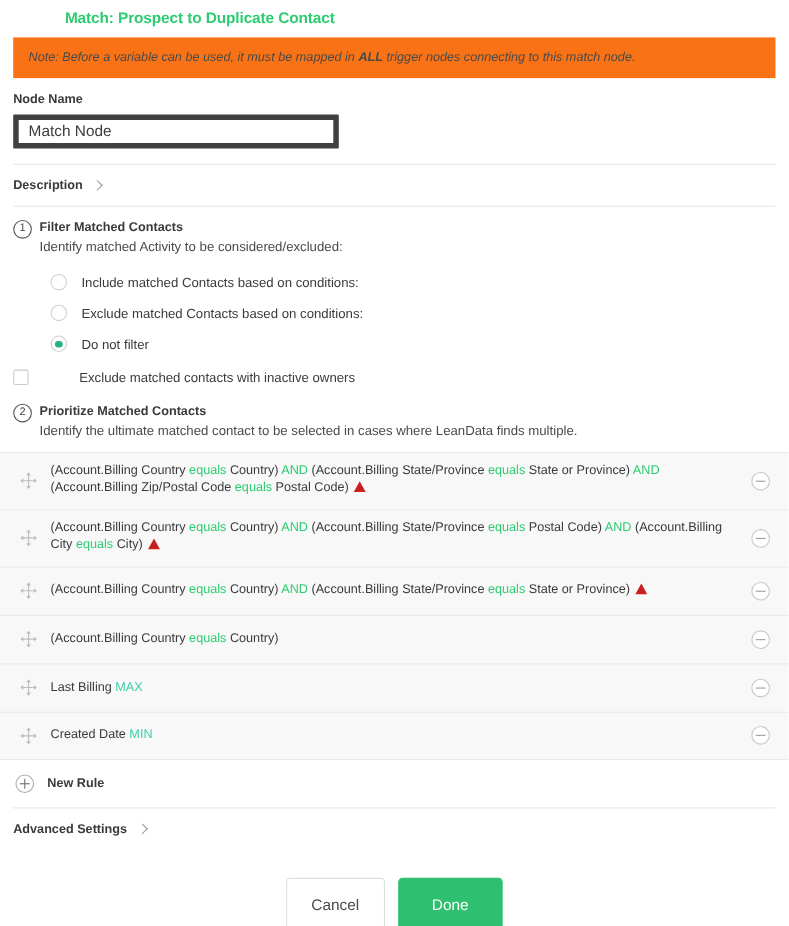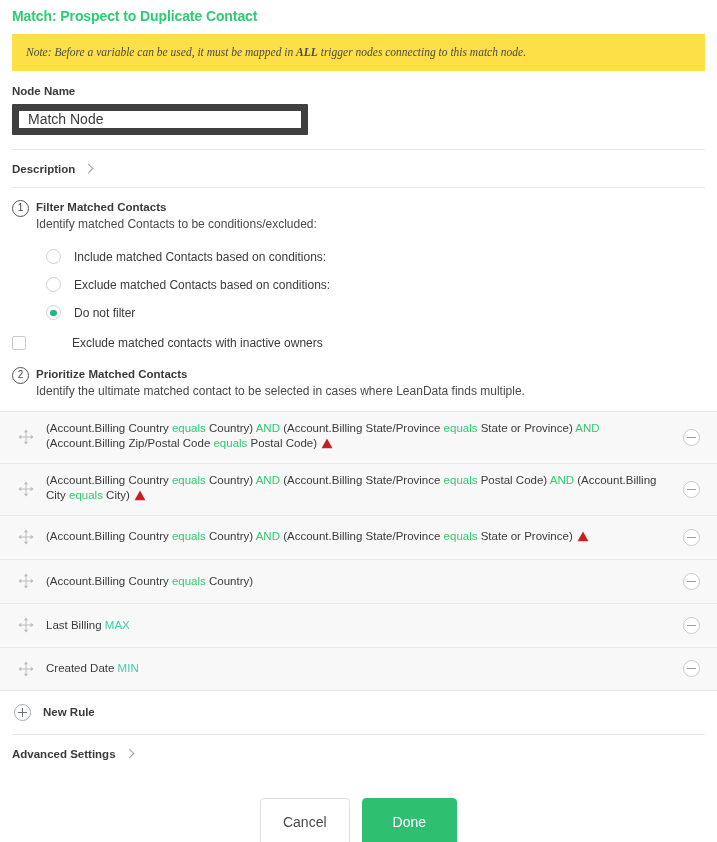--- a/index.html
+++ b/index.html
@@ -13,47 +13,47 @@
   }
   .page { width: 717px; height: 842px; position: relative; overflow: hidden; }
 
   
   .title {
     color: #2ecc71;
     font-size: 14px;
     font-weight: bold;
     padding: 8px 0 0 12px;
     letter-spacing: -0.1px;
+    margin-left: 47px;
   }
 
   
   .note-wrap { padding: 10px 12px 0 12px; }
   .note {
-    background: #fde047;
+    background: #f97316;
     color: #4a4a4a;
     font-size: 11.5px;
     font-style: italic;
     padding: 11px 14px;
     line-height: 1.3;
-    font-family: Liberation Serif, serif;
   }
   .note b { font-style: italic; font-weight: bold; }
 
   
   .field-block { padding: 14px 12px 0 12px; }
   .field-label {
     font-size: 11.5px;
     font-weight: bold;
     color: #3a3a3a;
     margin-bottom: 7px;
   }
   .text-input {
     width: 296px;
     height: 31px;
-    border: 7px solid #404040;
+    border: 5px solid #404040;
     border-radius: 1px;
     padding: 0 9px;
     font-size: 14px;
     font-family: "Liberation Sans", sans-serif;
     color: #3a3a3a;
     background: #fff;
     outline: none;
   }
 
   
@@ -289,21 +289,21 @@
   <div class="collapse-row">
     <span class="lbl">Description</span>
     <span class="chev"></span>
   </div>
   <div class="hr inset"></div>
 
   <div class="step">
     <div class="step-num">1</div>
     <div class="step-body">
       <div class="step-title">Filter Matched Contacts</div>
-      <div class="step-sub">Identify matched Contacts to be conditions/excluded:</div>
+      <div class="step-sub">Identify matched Activity to be considered/excluded:</div>
 
       <div class="radio-list">
         <div class="radio-row">
           <span class="radio"></span>
           <span class="radio-lbl">Include matched Contacts based on conditions:</span>
         </div>
         <div class="radio-row">
           <span class="radio"></span>
           <span class="radio-lbl">Exclude matched Contacts based on conditions:</span>
         </div>

